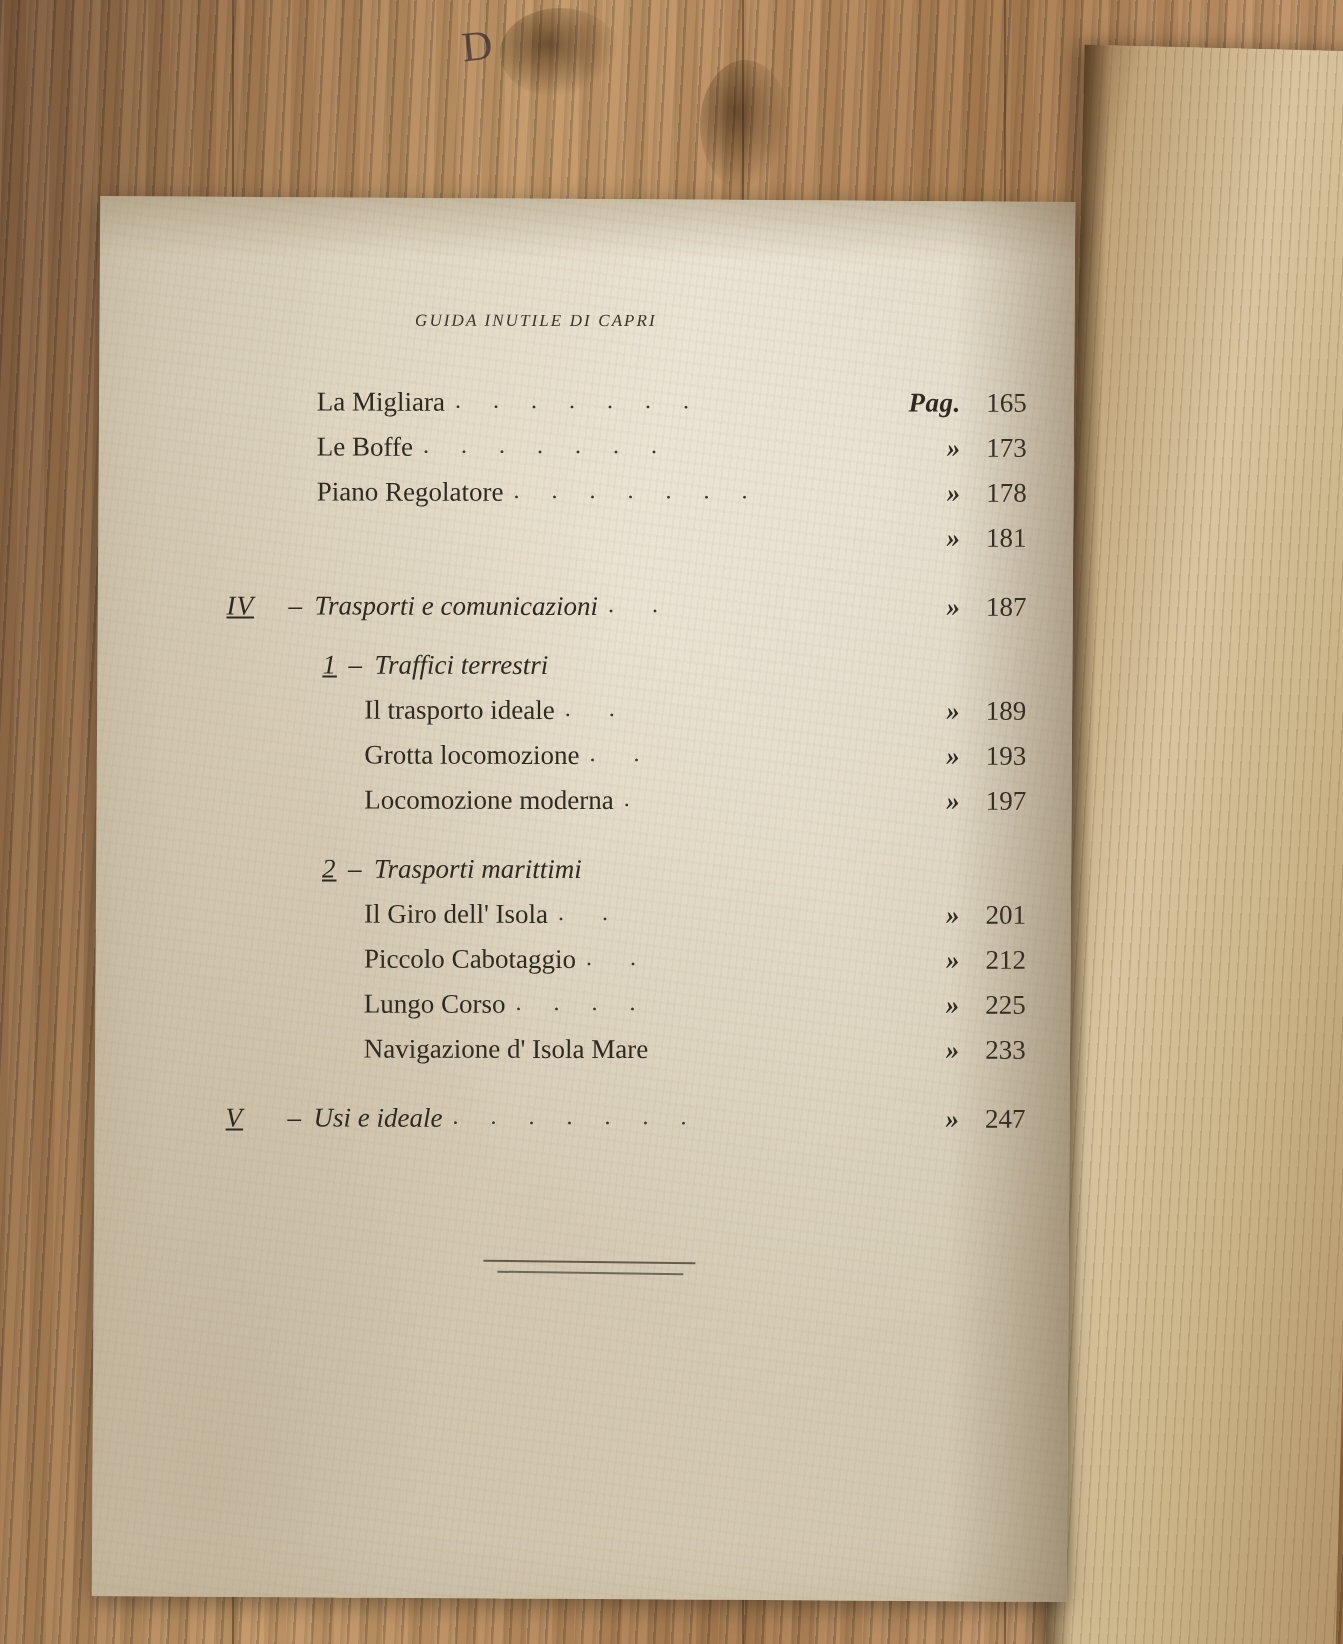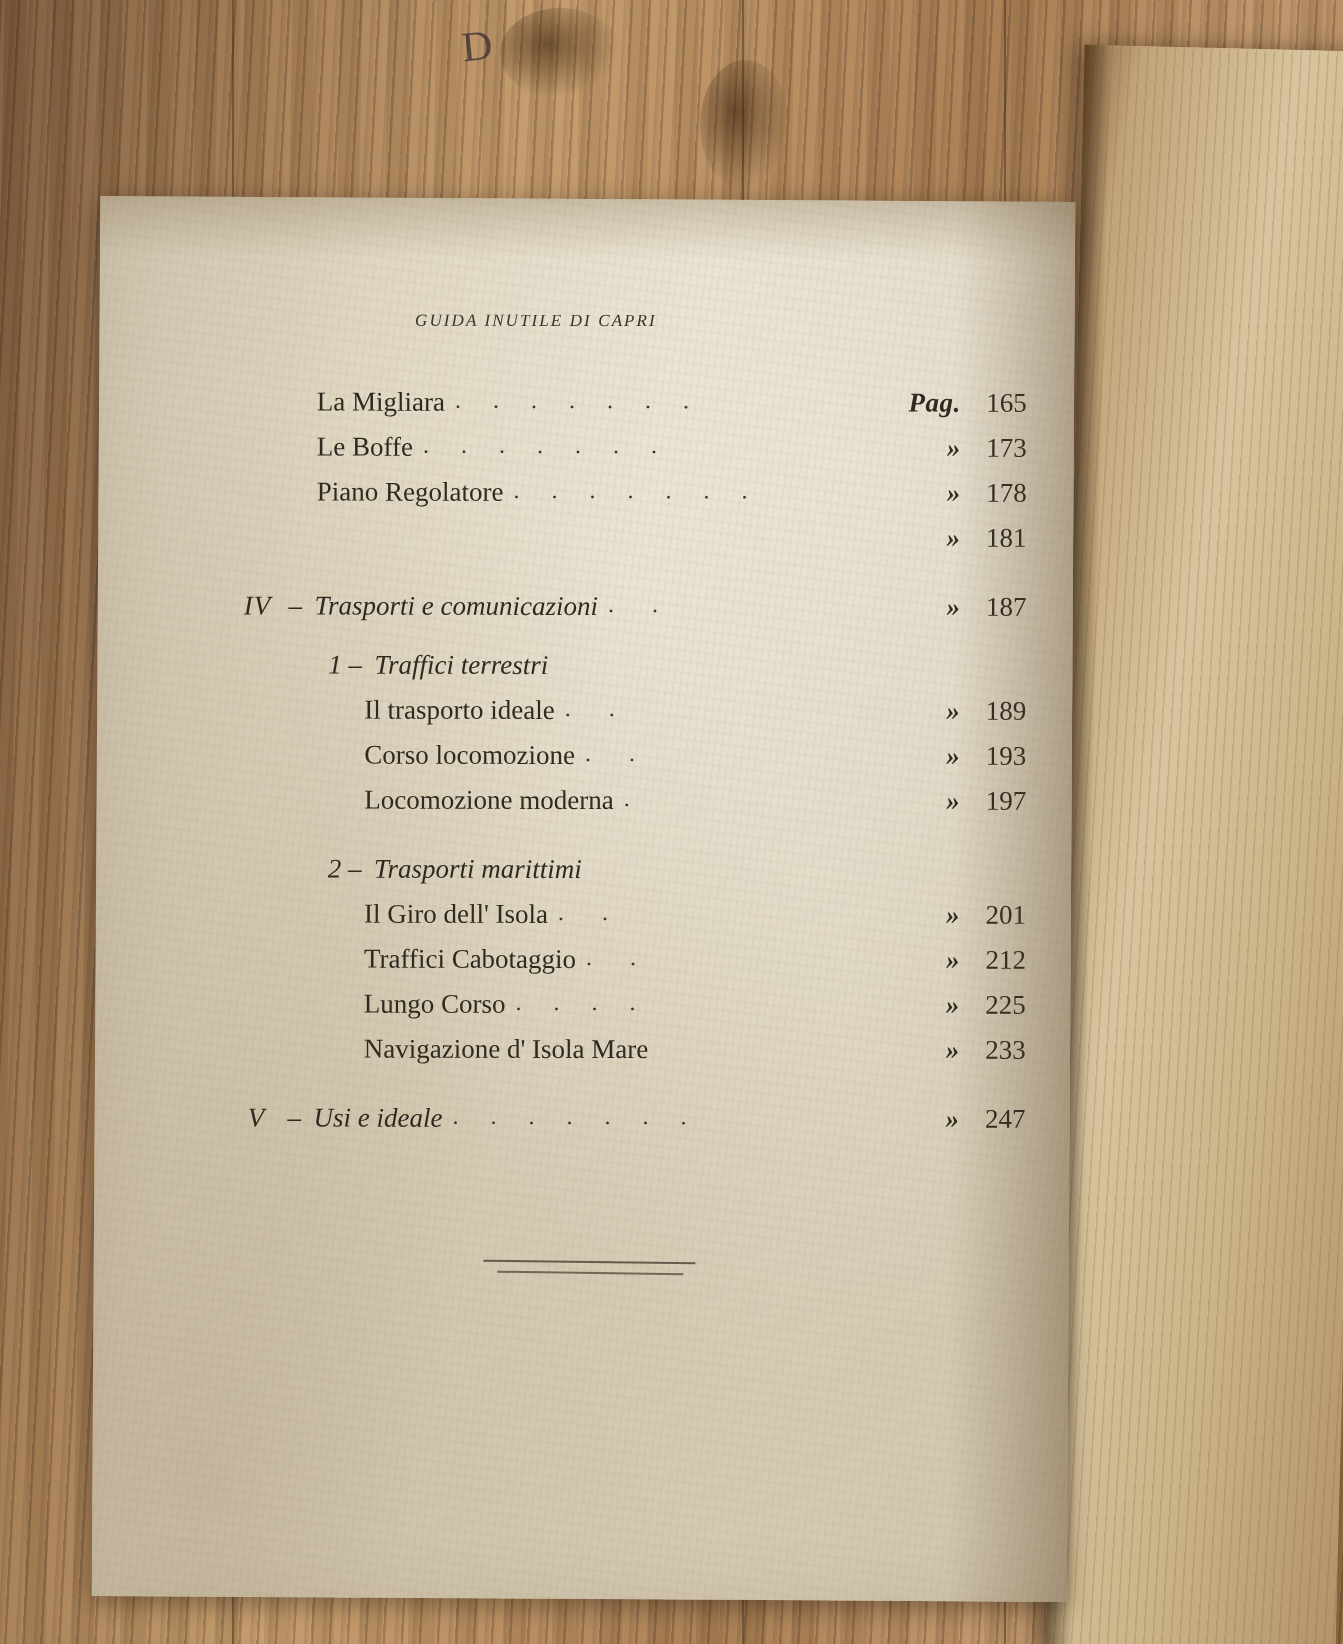--- a/index.html
+++ b/index.html
@@ -142,23 +142,24 @@
   .row {
     display: flex;
     align-items: baseline;
     white-space: nowrap;
     color: #2f2a20;
     font-size: 27px;
   }
   .row .num-col {
     width: 62px;
     flex: 0 0 62px;
-    text-align: center;
+    text-align: left;
     font-style: italic;
     letter-spacing: 1px;
+    text-decoration: underline;
   }
   .row .dash {
     width: 26px;
     flex: 0 0 26px;
     font-style: italic;
   }
   .row .title {
     flex: 0 0 auto;
   }
   .row .leaders {
@@ -295,21 +296,21 @@
 
         <div class="row lvl-sub2">
           <span class="title">Il trasporto ideale</span>
           <span class="leaders" style="letter-spacing:16px">. .</span>
           <span class="pagmark">»</span>
           <span class="pagenum">189</span>
         </div>
         <div class="gap-small"></div>
 
         <div class="row lvl-sub2">
-          <span class="title">Corso locomozione</span>
+          <span class="title">Grotta locomozione</span>
           <span class="leaders" style="letter-spacing:16px">. .</span>
           <span class="pagmark">»</span>
           <span class="pagenum">193</span>
         </div>
         <div class="gap-small"></div>
 
         <div class="row lvl-sub2">
           <span class="title">Locomozione moderna</span>
           <span class="leaders" style="letter-spacing:16px">.</span>
           <span class="pagmark">»</span>
@@ -327,21 +328,21 @@
 
         <div class="row lvl-sub2">
           <span class="title">Il Giro dell' Isola</span>
           <span class="leaders" style="letter-spacing:16px">. .</span>
           <span class="pagmark">»</span>
           <span class="pagenum">201</span>
         </div>
         <div class="gap-small"></div>
 
         <div class="row lvl-sub2">
-          <span class="title">Traffici Cabotaggio</span>
+          <span class="title">Piccolo Cabotaggio</span>
           <span class="leaders" style="letter-spacing:16px">. .</span>
           <span class="pagmark">»</span>
           <span class="pagenum">212</span>
         </div>
         <div class="gap-small"></div>
 
         <div class="row lvl-sub2">
           <span class="title">Lungo Corso</span>
           <span class="leaders">. . . .</span>
           <span class="pagmark">»</span>

